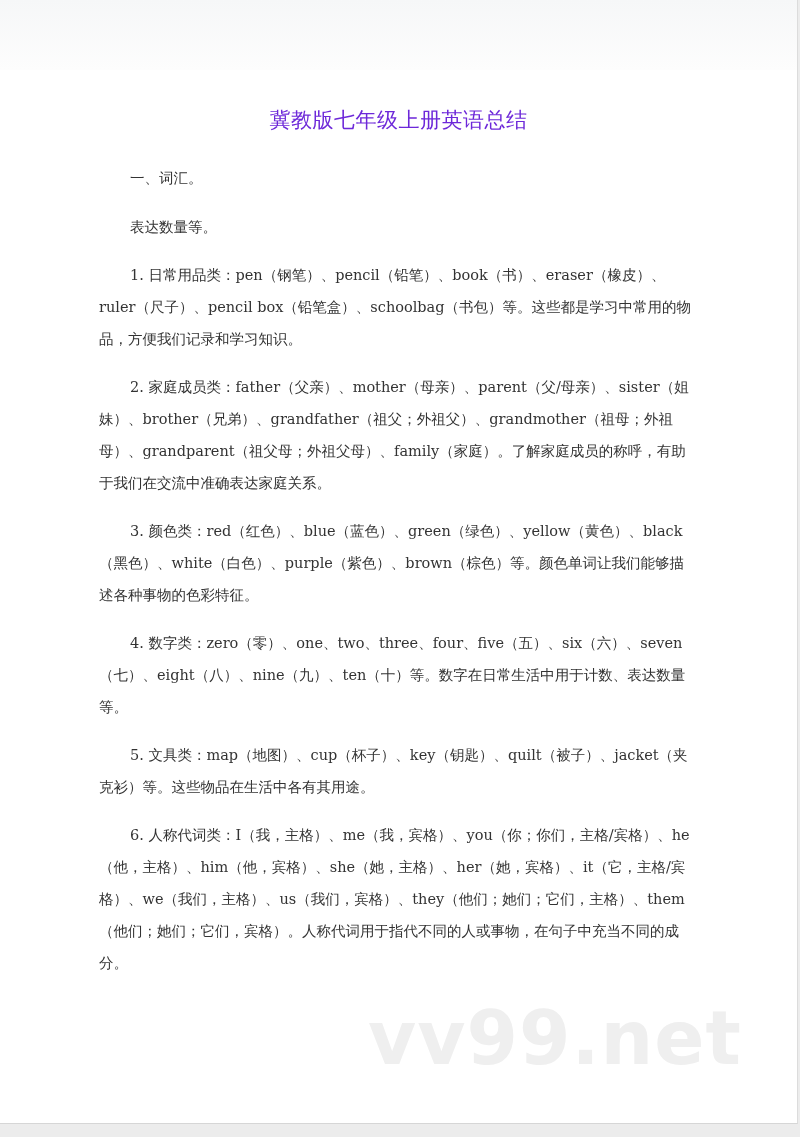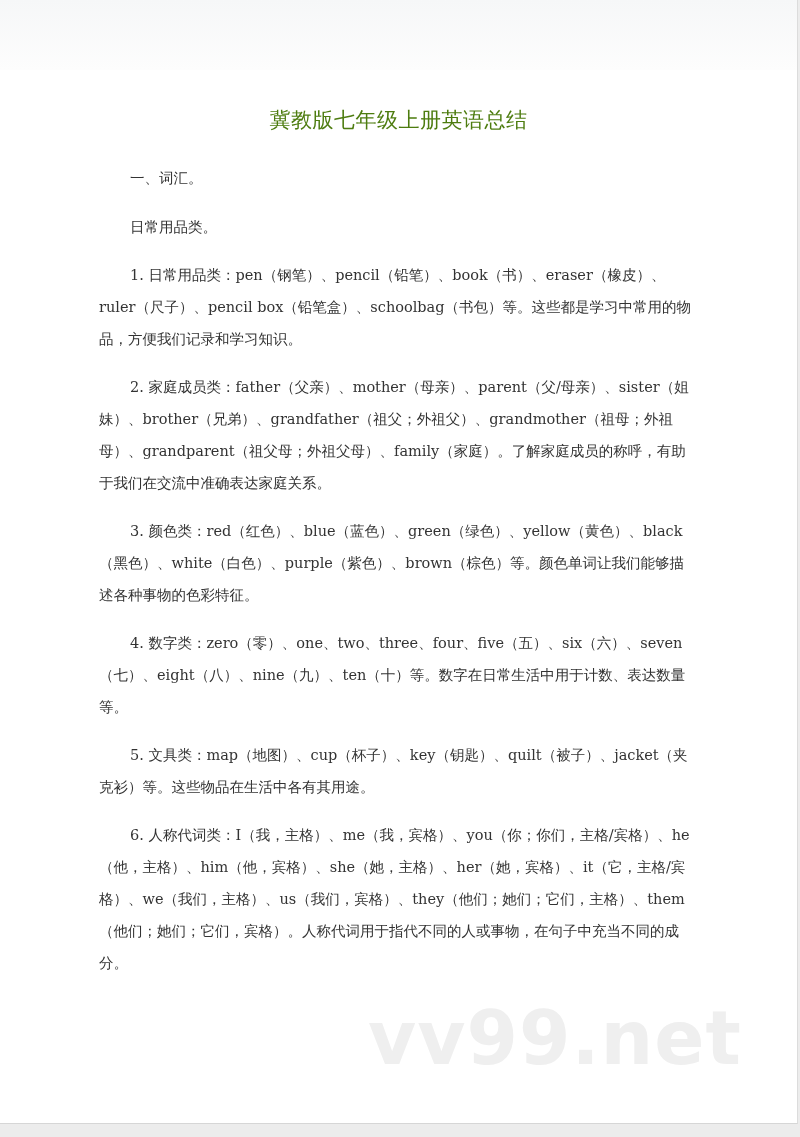--- a/index.html
+++ b/index.html
@@ -17,21 +17,21 @@
       border-bottom: 1px solid #d6d6d6;
     }
     .topband {
       position: absolute; left: 0; top: 0; width: 797px; height: 70px;
       background: linear-gradient(#f6f7f8, #fdfdfd);
     }
     .title {
       position: absolute; left: 0; top: 106px; width: 797px;
       text-align: center;
       font-family: Liberation Sans, sans-serif;
-      font-size: 21px; color: #4d7c0f; letter-spacing: 0.5px;
+      font-size: 21px; color: #6d28d9; letter-spacing: 0.5px;
     }
     .content {
       position: absolute; left: 87px; top: 150px; width: 620px;
       color: #333;
       font-size: 14.5px; line-height: 32px;
     }
     .content p { margin: 12px; text-indent: 31px; }
     .h1 { margin-bottom: 17px !important; }
     .h2 { margin-bottom: 16px !important; }
     .item { margin-bottom: 16px !important; }
@@ -43,21 +43,21 @@
     }
   </style>
 </head>
 <body>
 
 <div class="page">
   <div class="topband"></div>
   <div class="title">冀教版七年级上册英语总结</div>
   <div class="content">
     <p class="h1">一、词汇。</p>
-    <p class="h2">日常用品类。</p>
+    <p class="h2">表达数量等。</p>
     <p class="item">1. 日常用品类：pen（钢笔）、pencil（铅笔）、book（书）、eraser（橡皮）、ruler（尺子）、pencil box（铅笔盒）、schoolbag（书包）等。这些都是学习中常用的物品，方便我们记录和学习知识。</p>
     <p class="item">2. 家庭成员类：father（父亲）、mother（母亲）、parent（父/母亲）、sister（姐妹）、brother（兄弟）、grandfather（祖父；外祖父）、grandmother（祖母；外祖母）、grandparent（祖父母；外祖父母）、family（家庭）。了解家庭成员的称呼，有助于我们在交流中准确表达家庭关系。</p>
     <p class="item">3. 颜色类：red（红色）、blue（蓝色）、green（绿色）、yellow（黄色）、black（黑色）、white（白色）、purple（紫色）、brown（棕色）等。颜色单词让我们能够描述各种事物的色彩特征。</p>
     <p class="item">4. 数字类：zero（零）、one、two、three、four、five（五）、six（六）、seven（七）、eight（八）、nine（九）、ten（十）等。数字在日常生活中用于计数、表达数量等。</p>
     <p class="item">5. 文具类：map（地图）、cup（杯子）、key（钥匙）、quilt（被子）、jacket（夹克衫）等。这些物品在生活中各有其用途。</p>
     <p class="item">6. 人称代词类：I（我，主格）、me（我，宾格）、you（你；你们，主格/宾格）、he（他，主格）、him（他，宾格）、she（她，主格）、her（她，宾格）、it（它，主格/宾格）、we（我们，主格）、us（我们，宾格）、they（他们；她们；它们，主格）、them（他们；她们；它们，宾格）。人称代词用于指代不同的人或事物，在句子中充当不同的成分。</p>
   </div>
   <div class="watermark">vv99.net</div>
 </div>
 

